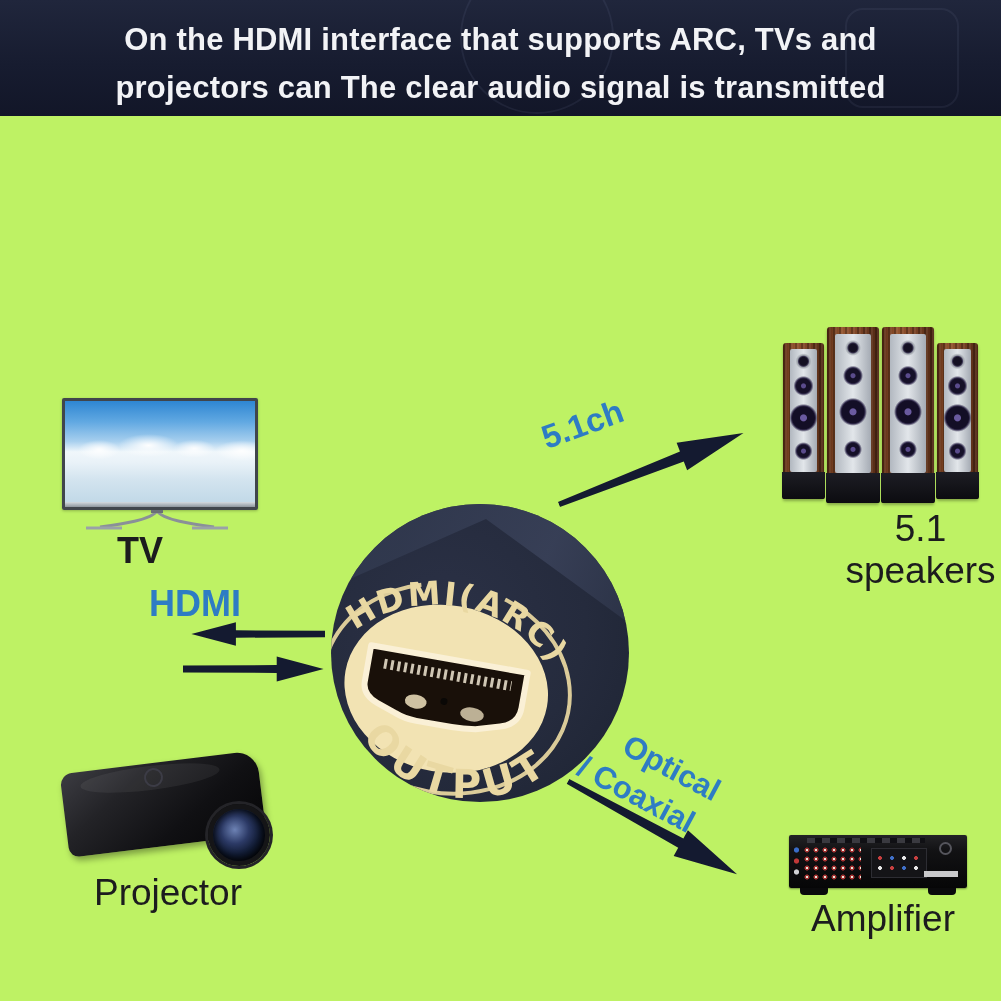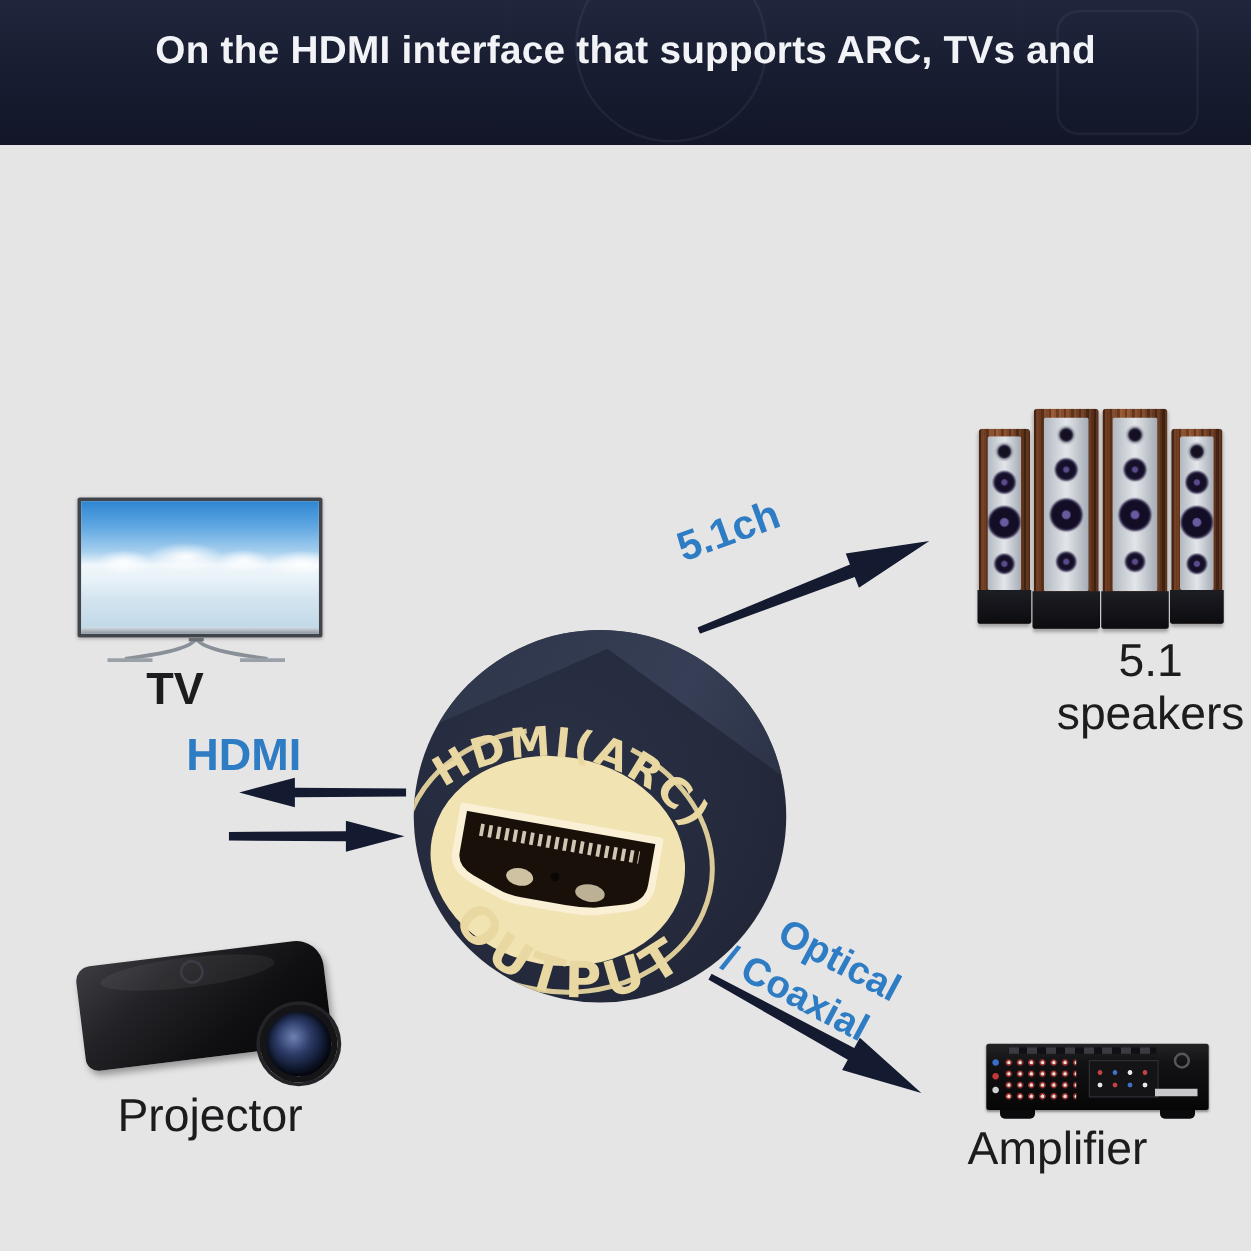--- a/index.html
+++ b/index.html
@@ -1,18 +1,18 @@
 <!DOCTYPE html>
 <html><head>
 <meta charset="utf-8">
 <style>
   html,body{margin:0;padding:0;background:#ffffff;}
   .page{
     position:relative;width:1001px;height:1001px;overflow:hidden;
-    background:#e5e5e5;
+    background:#bef264;
     font-family:"Liberation Sans","DejaVu Sans",sans-serif;
   }
   
   .header{
     position:absolute;left:0;top:0;width:1001px;height:116px;
     background:linear-gradient(180deg,#20263c 0%,#171c30 55%,#121628 100%);
     overflow:hidden;
   }
   .header .decor1{position:absolute;left:460px;top:-40px;width:150px;height:150px;border:2px solid rgba(140,150,185,.10);border-radius:50%;}
   .header .decor2{position:absolute;left:845px;top:8px;width:110px;height:96px;border:2px solid rgba(140,150,185,.09);border-radius:18px;}
@@ -118,32 +118,33 @@
       radial-gradient(circle 2px at 20px 9px, #4070c8 0 1.6px, rgba(0,0,0,0) 2.2px),
       radial-gradient(circle 2px at 20px 19px, #c84040 0 1.6px, rgba(0,0,0,0) 2.2px),
       radial-gradient(circle 2px at 32px 9px, #e8e8e8 0 1.6px, rgba(0,0,0,0) 2.2px),
       radial-gradient(circle 2px at 32px 19px, #4070c8 0 1.6px, rgba(0,0,0,0) 2.2px),
       radial-gradient(circle 2px at 44px 9px, #c84040 0 1.6px, rgba(0,0,0,0) 2.2px),
       radial-gradient(circle 2px at 44px 19px, #e8e8e8 0 1.6px, rgba(0,0,0,0) 2.2px);}
   .amp-strip{position:absolute;right:9px;bottom:11px;width:34px;height:6px;background:#c9c9cb;}
   .amp-ring{position:absolute;right:15px;top:7px;width:9px;height:9px;border:2px solid #55555c;border-radius:50%;}
   .amp-foot{position:absolute;top:888px;width:28px;height:7px;background:#0a0a0c;border-radius:0 0 4px 4px;}
   .amp-foot.f1{left:800px;} .amp-foot.f2{left:928px;}
-  .amp-label{position:absolute;left:746px;top:898px;width:200px;text-align:center;
+  .amp-label{position:absolute;left:783px;top:898px;width:200px;text-align:center;
     font-size:37px;color:#1c1c1e;}
 </style>
 </head>
 <body>
 
 <div class="page">
 
   <div class="header">
     <div class="decor1"></div>
     <div class="decor2"></div>
     <div class="hline hline1">On the HDMI interface that supports ARC, TVs and</div>
+    <div class="hline hline2">projectors can The clear audio signal is transmitted</div>
   </div>
 
 
   <div class="tv-wrap">
     <div class="tv-frame">
       <div class="tv-screen"></div>
     </div>
     <svg class="tv-stand" width="190" height="26" viewBox="0 0 190 26">
       <path d="M95,1 C89,10 60,14 38,17" stroke="#8a9098" stroke-width="3" fill="none"></path>
       <path d="M95,1 C101,10 130,14 152,17" stroke="#8a9098" stroke-width="3" fill="none"></path>

